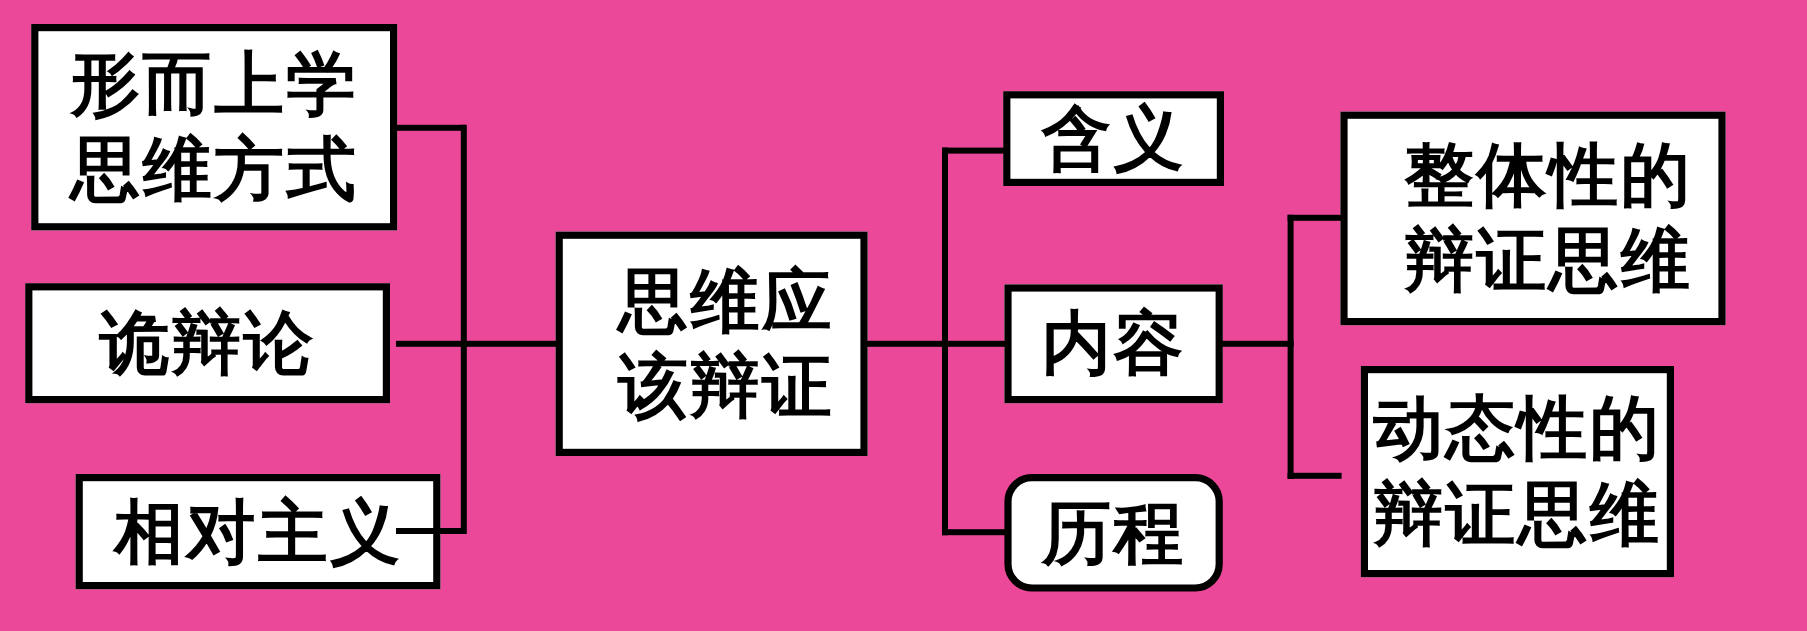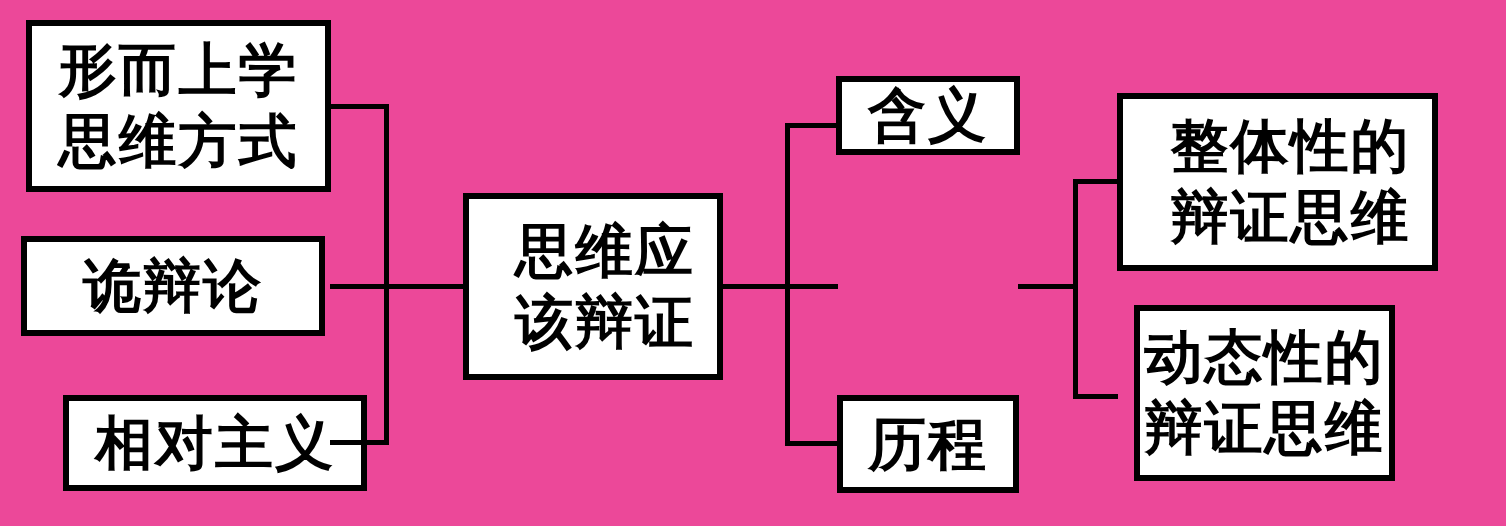--- a/index.html
+++ b/index.html
@@ -37,21 +37,21 @@
   }
   
   .n-a { left: 26px;  top: 20px;  width: 305px; height: 172px; }
   .n-b { left: 21px;  top: 236px; width: 304px; height: 100px; }
   .n-c { left: 27px;  top: 395px; width: 304px; height: 96px; margin-left: 36px;  }
   
   .n-d { left: 463px; top: 193px; width: 260px; height: 187px; padding-left: 24px; }
   
   .n-e { left: 836px; top: 76px;  width: 184px; height: 79px; }
   .n-f { left: 837px; top: 237px; width: 182px; height: 99px;  }
-  .n-g { left: 837px; top: 395px; width: 182px; height: 98px;  }
+  .n-g { left: 837px; top: 395px; width: 182px; height: 98px; border-radius: 23px;  }
   
   .n-h { left: 1117px; top: 93px;  width: 321px; height: 178px; padding-left: 26px; }
   .n-i { left: 1134px; top: 305px; width: 261px; height: 176px; }
 
   
   .l-h1  { left: 330px;  top: 104px; width: 58px;  height: 5px; }
   .l-v1  { left: 384px;  top: 104px; width: 5px;   height: 341px; }
   .l-h3  { left: 330px;  top: 440px; width: 58px;  height: 5px; }
   .l-h2  { left: 330px;  top: 284px; width: 134px; height: 5px; }
   .l-h4  { left: 722px;  top: 284px; width: 116px; height: 5px; }
@@ -70,20 +70,21 @@
 
   <div class="node n-a">形而上学
 思维方式</div>
   <div class="node n-b">诡辩论</div>
   <div class="node n-c">相对主义</div>
 
   <div class="node n-d">思维应
 该辩证</div>
 
   <div class="node n-e">含义</div>
+  <div class="node n-f">内容</div>
   <div class="node n-g">历程</div>
 
   <div class="node n-h">整体性的
 辩证思维</div>
   <div class="node n-i">动态性的
 辩证思维</div>
 
   <div class="line l-h1"></div>
   <div class="line l-v1"></div>
   <div class="line l-h3"></div>

